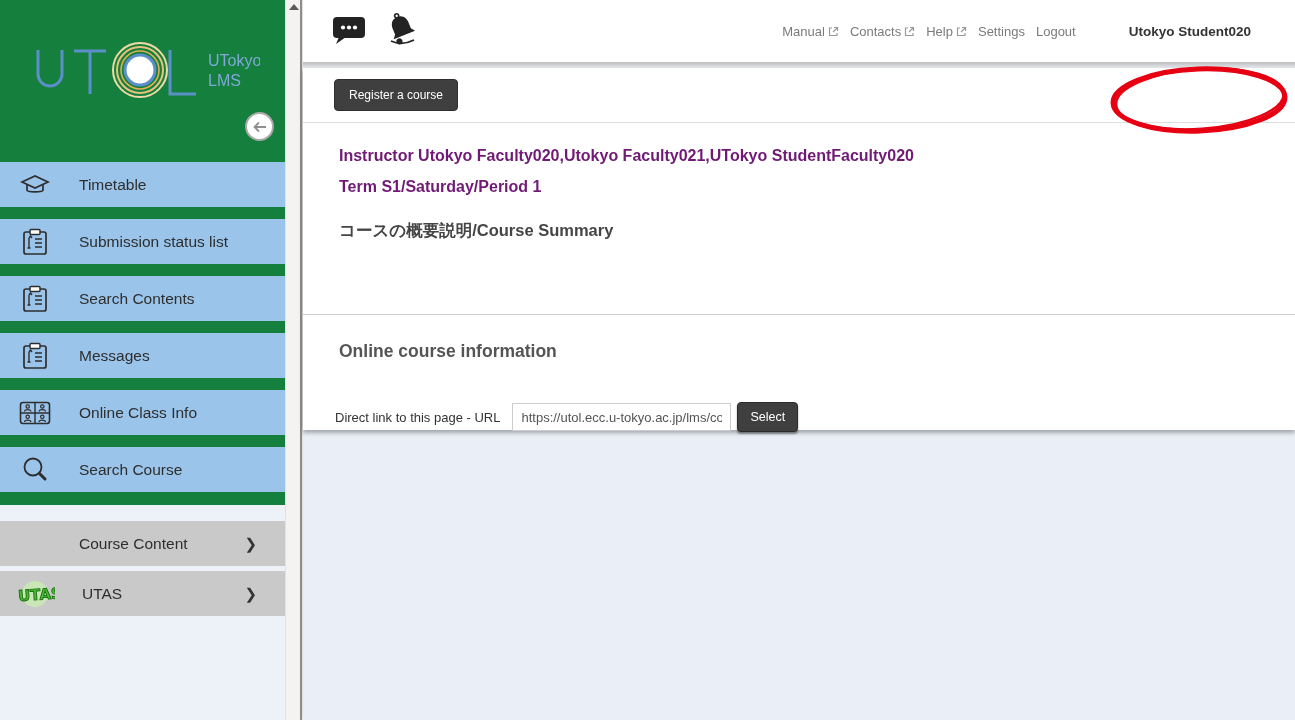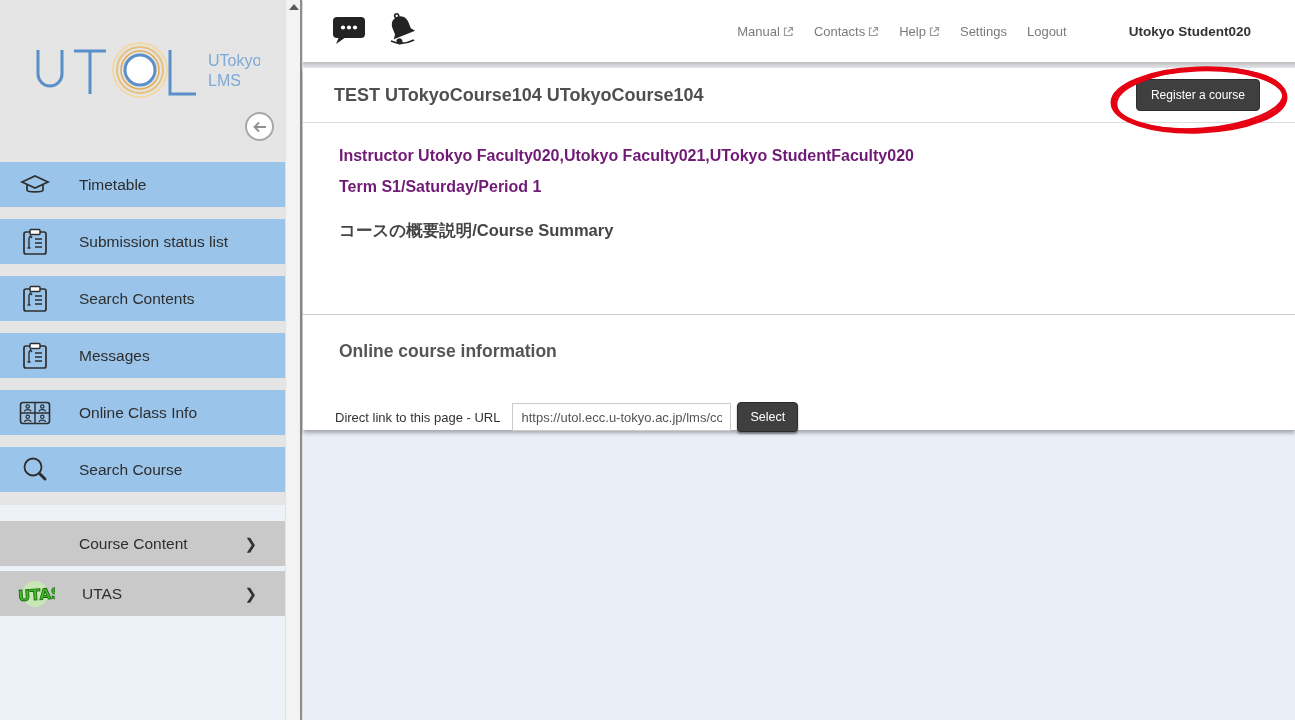--- a/index.html
+++ b/index.html
@@ -1,20 +1,20 @@
 <!DOCTYPE html>
 <html><head>
 <meta charset="utf-8">
 <style>
   * { margin:0; padding:0; box-sizing:border-box; }
   html,body { width:1295px; height:720px; overflow:hidden;
     font-family:"Liberation Sans","DejaVu Sans",sans-serif; background:#fff; }
 
   
-  .sidebar { position:absolute; left:0; top:0; width:285px; height:720px; background:#e5e5e5; }
+  .sidebar { position:absolute; left:0; top:0; width:285px; height:720px; background:#15803d; }
   .sidebar-lower-bg { position:absolute; left:0; top:505px; width:285px; height:215px; background:#edf1f8; }
   .logo-wrap { position:absolute; left:30px; top:38px; width:230px; height:70px; }
   .collapse-btn { position:absolute; left:245px; top:112px; width:29px; height:29px;
     border:2px solid #a9a9a9; border-radius:50%; background:#fff; cursor:pointer;
     display:flex; align-items:center; justify-content:center; }
   .menu { position:absolute; left:0; top:162px; width:285px; }
   .menu-item { width:285px; height:45px; margin-bottom:12px; background:#9ac4ea;
     display:flex; align-items:center; cursor:pointer; }
   .menu-item .icn { width:34px; margin-left:18px; display:flex; justify-content:center; }
   .menu-item .lbl { margin-left:27px; font-size:15.5px; color:#2e2e2e; }
@@ -33,21 +33,21 @@
   .v-divider { position:absolute; left:300px; top:0; width:2px; height:720px; background:#8d8d8d;
     box-shadow:2px 0 3px rgba(0,0,0,.25); }
 
   
   .main { position:absolute; left:303px; top:0; width:992px; height:720px; background:#eaeff7; }
   .topbar { position:absolute; left:0; top:0; width:992px; height:62px; background:#fff;
     display:flex; align-items:center; }
   .topbar-shadow { position:absolute; left:0; top:62px; width:992px; height:7px;
     background:linear-gradient(#bdbdbd,#eceff5); }
   .top-icons { display:flex; align-items:center; gap:16px; margin-left:28px; }
-  .top-links { margin-left:auto; margin-right:44px; display:flex; align-items:center; gap:20px;
+  .top-links { margin-left:auto; margin-right:44px; display:flex; align-items:center; gap:11px;
     font-size:13px; color:#7b7b7b; }
   .top-links .lnk { display:flex; align-items:center; gap:3px; cursor:pointer; }
   .top-links .plain { cursor:pointer; }
   .top-links .user { font-weight:bold; color:#333; font-size:13.5px;padding-left:42px; }
 
   .panel { position:absolute; left:0; top:68px; width:992px; height:362px; background:#fff;
     box-shadow:0 3px 4px rgba(0,0,0,.3); }
   .panel-header { height:55px; display:flex; align-items:center; justify-content:space-between;
     padding:0 35px 0 31px; border-bottom:1px solid #ddd; }
   .page-title { font-size:18px; font-weight:bold; color:#4f4f4f; }
@@ -253,21 +253,20 @@
       </span>
       <span class="plain">Settings</span>
       <span class="plain">Logout</span>
       <span class="user">Utokyo Student020</span>
     </div>
   </div>
   <div class="topbar-shadow"></div>
 
   <div class="panel">
     <div class="panel-header">
-      <span class="page-title">TEST UTokyoCourse104 UTokyoCourse104</span>
       <button class="register-btn">Register a course</button>
     </div>
     <div class="info-block">
       <div class="info-line">Instructor Utokyo Faculty020,Utokyo Faculty021,UTokyo StudentFaculty020</div>
       <div class="info-line">Term S1/Saturday/Period 1</div>
       <div class="summary-line">コースの概要説明/Course Summary</div>
     </div>
     <div class="online-block">
       <div class="online-heading">Online course information</div>
     </div>

